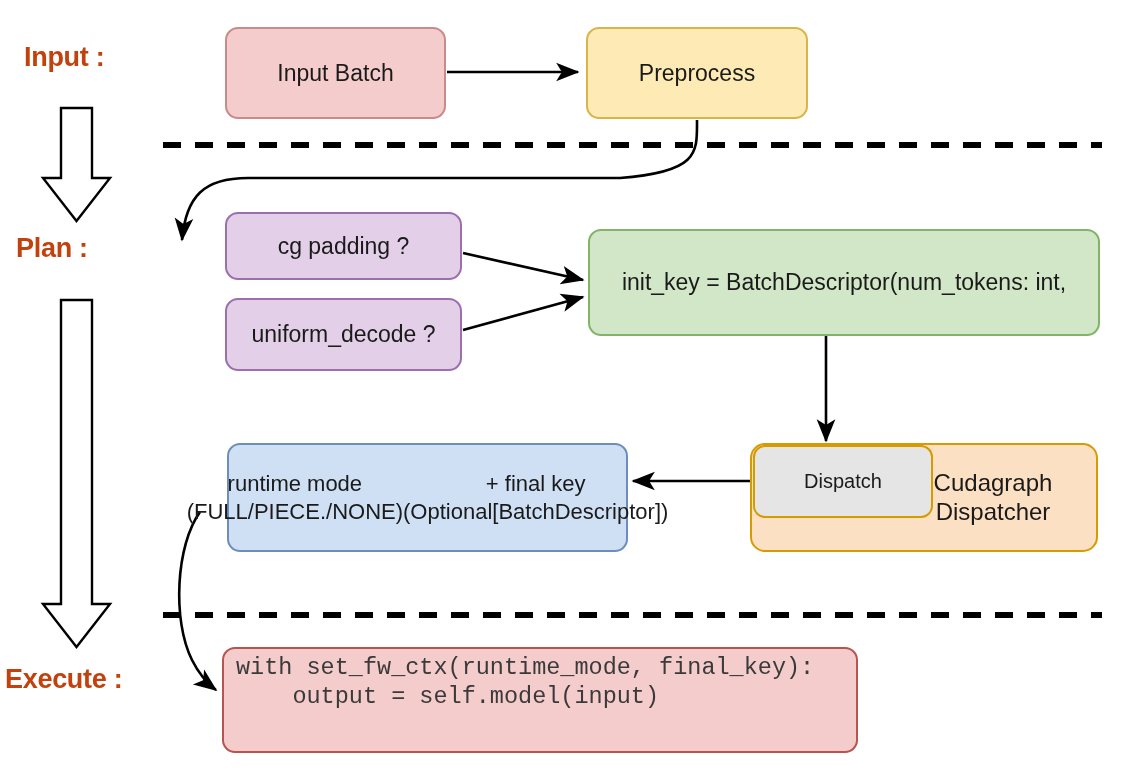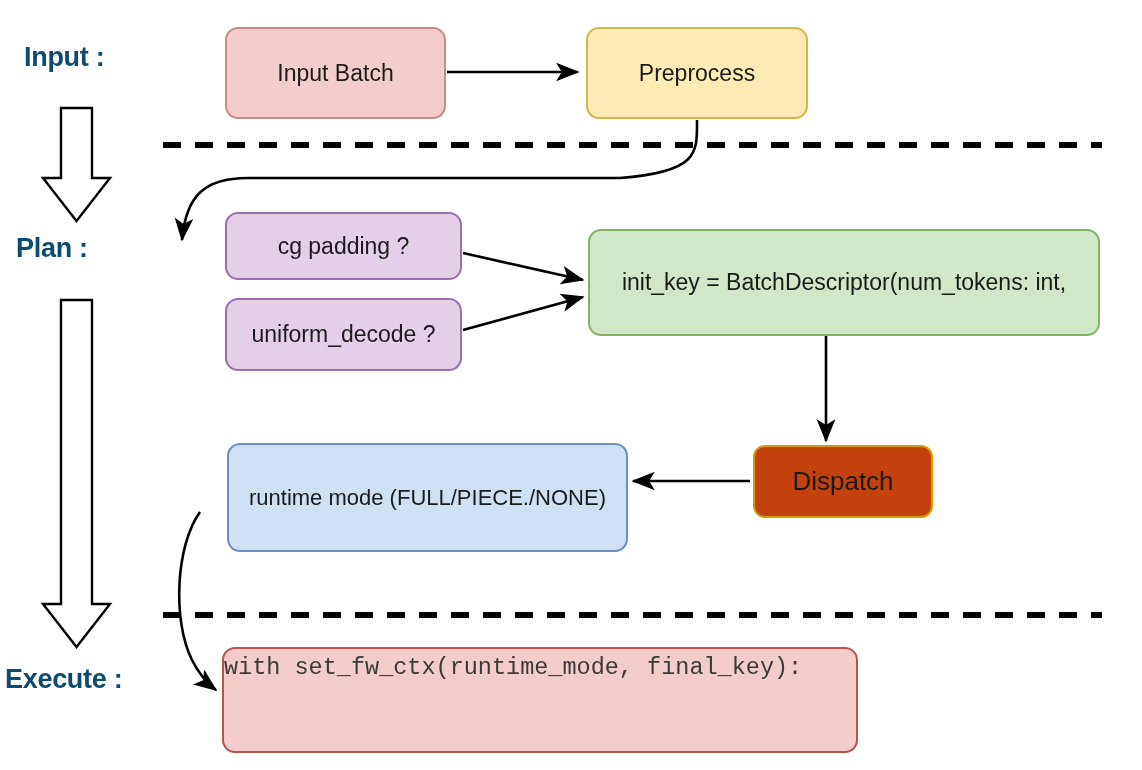--- a/index.html
+++ b/index.html
@@ -22,21 +22,21 @@
     left: 0;
     top: 0;
     width: 1142px;
     height: 770px;
     pointer-events: none;
   }
   .stage-label {
     position: absolute;
     font-weight: bold;
     font-size: 27px;
-    color: #0c4a6e;
+    color: #c2410c;
     white-space: nowrap;
     letter-spacing: -0.3px;
   }
   .node {
     position: absolute;
     box-sizing: border-box;
     display: flex;
     align-items: center;
     justify-content: center;
     text-align: center;
@@ -49,21 +49,21 @@
     padding: 4px 10px;
   }
   .node-code {
     align-items: center;
     justify-content: flex-start;
     text-align: center;
     font-family: "Liberation Mono", "DejaVu Sans Mono", monospace;
     font-size: 23.5px;
     white-space: pre;
     color: #3a3a3a;
-    padding-left: 0;
+    padding-left: 12px;
   }
   .node-outer-label {
     position: absolute;
     display: flex;
     align-items: center;
     justify-content: center;
     text-align: center;
     font-size: 24px;
     line-height: 1.2;
     color: #1a1a1a;
@@ -117,24 +117,32 @@
   <div class="node" style="left:586px; top:27px; width:222px; height:92px; background:#fdeab4; border-color:#d9b44a;">Preprocess</div>
 
   <div class="node" style="left:225px; top:212px; width:237px; height:68px; background:#e3d0e8; border-color:#9b6fae;">cg padding ?</div>
 
   <div class="node" style="left:225px; top:298px; width:237px; height:73px; background:#e3d0e8; border-color:#9b6fae;">uniform_decode ?</div>
 
   <div class="node" style="left:588px; top:229px; width:512px; height:107px; background:#d2e7c8; border-color:#82b366; flex-direction:column;">
     <span>init_key = BatchDescriptor(num_tokens: int,</span>
   </div>
 
+  <div class="node" style="left:750px; top:443px; width:348px; height:109px; background:#fce0c4; border-color:#d79b00; border-radius:15px; justify-content:flex-end; align-items:center; padding-right:14px;">
+    <div class="node-outer-label" style="position:static; flex-direction:column; width:178px;">
+      <span>Cudagraph</span>
+      <span>Dispatcher</span>
+    </div>
+  </div>
 
-  <div class="node" style="left:753px; top:445px; width:180px; height:73px; background:#c2410c; border-color:#d79b00; border-radius:12px; font-size:26px;">Dispatch</div>
+  <div class="node" style="left:753px; top:445px; width:180px; height:73px; background:#e5e5e5; border-color:#d79b00; border-radius:12px; font-size:20px;">Dispatch</div>
 
   <div class="node" style="left:227px; top:443px; width:401px; height:109px; background:#cfe0f5; border-color:#6c8ebf; flex-direction:row; font-size:22px;">
     <span>runtime mode (FULL/PIECE./NONE)</span>
+    <span>+ final key (Optional[BatchDescriptor])</span>
   </div>
 
   <div class="node node-code" style="left:222px; top:647px; width:636px; height:106px; background:#f5cccc; border-color:#b85450; flex-direction:column; align-items:flex-start;">
     <span>with set_fw_ctx(runtime_mode, final_key):</span>
+    <span>    output = self.model(input)</span>
   </div>
 
 </div>
 
 </body></html>

